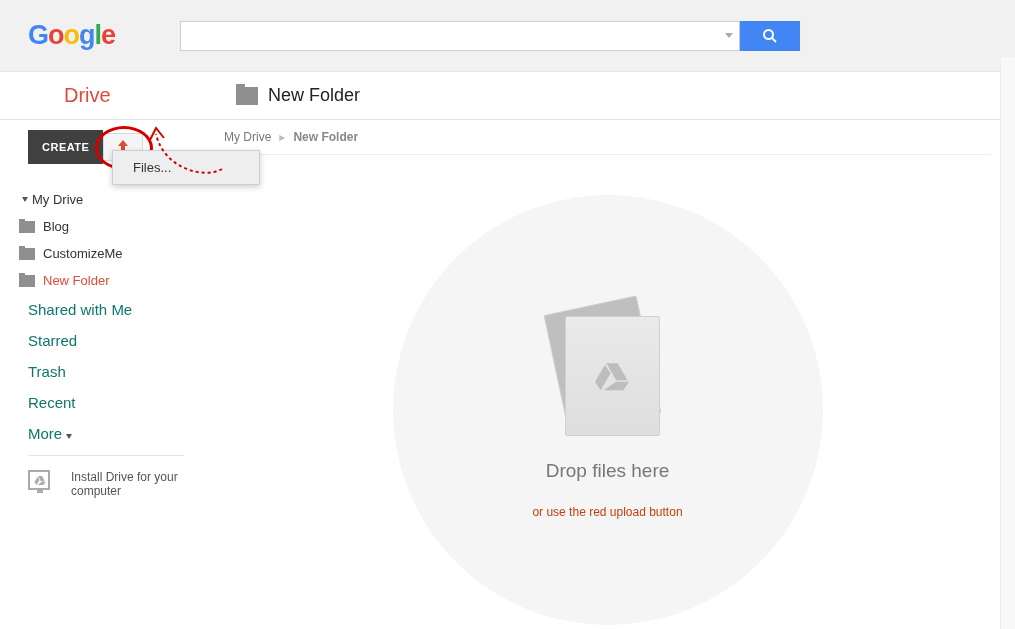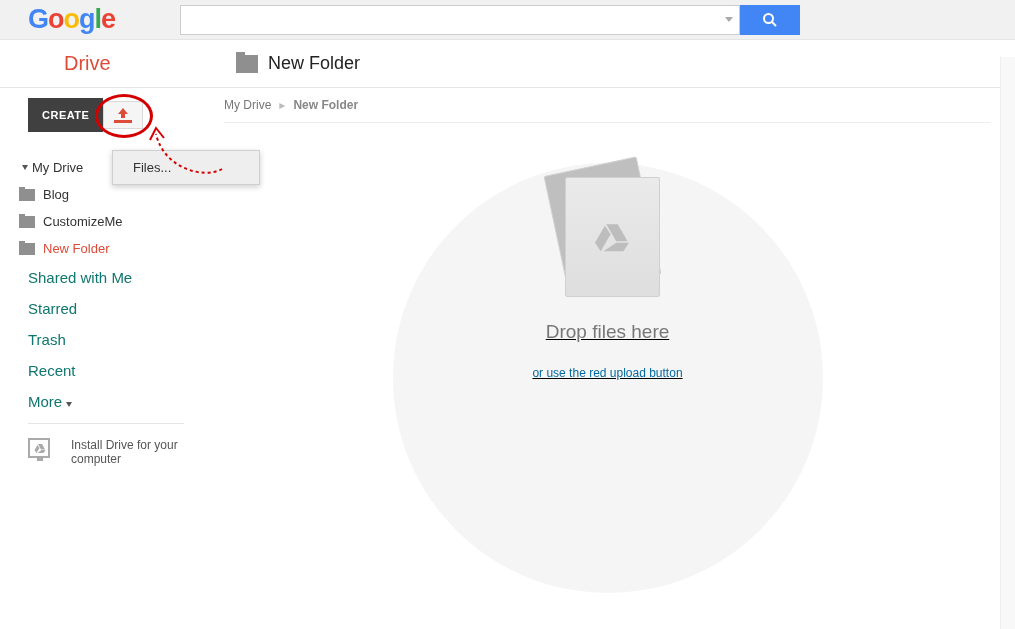--- a/index.html
+++ b/index.html
@@ -1,20 +1,20 @@
 <!DOCTYPE html>
 <html><head>
 <meta charset="utf-8">
 <style>
   * { box-sizing: border-box; margin: 0; padding: 0; font-family: Arial, sans-serif; }
   body { width: 1015px; height: 629px; background: #fff; overflow: hidden; position: relative; }
 
   
   .header {
-    height: 40px;
+    height: 72px;
     background: #f1f1f1;
     border-bottom: 1px solid #e5e5e5;
     display: flex;
     align-items: center;
     padding-left: 28px;
   }
   .logo { font-size: 27px; font-weight: bold; letter-spacing: -1px; }
   .logo span:nth-child(1){color:#4285F4;}
   .logo span:nth-child(2){color:#EA4335;}
   .logo span:nth-child(3){color:#FBBC05;}
@@ -82,29 +82,29 @@
 
   
   .content{flex:1;padding:8px 24px;position:relative;}
   .breadcrumb{font-size:12px;color:#999;display:flex;align-items:center;gap:8px;padding:2px 0 10px 0;border-bottom:1px solid #ededed;}
   .bc-link{color:#777;cursor:pointer;}
   .bc-sep{color:#bbb;}
   .bc-current{color:#888;font-weight:bold;}
 
   .drop-circle{
     width:430px;height:430px;border-radius:50%;background:#f5f5f5;
-    margin:40px auto 0;display:flex;flex-direction:column;align-items:center;justify-content:flex-start;text-decoration:underline;
+    margin:40px auto 0;display:flex;flex-direction:column;align-items:center;justify-content:center;
   }
   .file-stack{position:relative;width:130px;height:150px;}
   .paper{position:absolute;width:95px;height:120px;background:linear-gradient(180deg,#eaeaea,#dedede);border:1px solid #d0d0d0;border-radius:2px;}
   .paper.back{top:2px;left:12px;transform:rotate(-12deg);background:#bfbfbf;}
   .paper.front{top:14px;left:22px;display:flex;align-items:center;justify-content:center;}
   .drive-glyph{width:34px;height:30px;}
   .drop-title{font-size:19px;color:#777;margin-top:8px;}
-  .drop-sub{font-size:12px;color:#0369a1;margin-top:23px;}
+  .drop-sub{font-size:12px;color:#c2410c;margin-top:23px;}
 
   
   .upload-menu{
     position:absolute; left:112px; top:150px;
     width:148px; background:#fff; border:1px solid #cfcfcf;
     box-shadow:0 2px 6px rgba(0,0,0,0.2);
     font-size:13px; color:#333; z-index:10;
   }
   .menu-item{padding:9px 20px;cursor:pointer;}
   .menu-item.hover{background:#eeeeee;}

